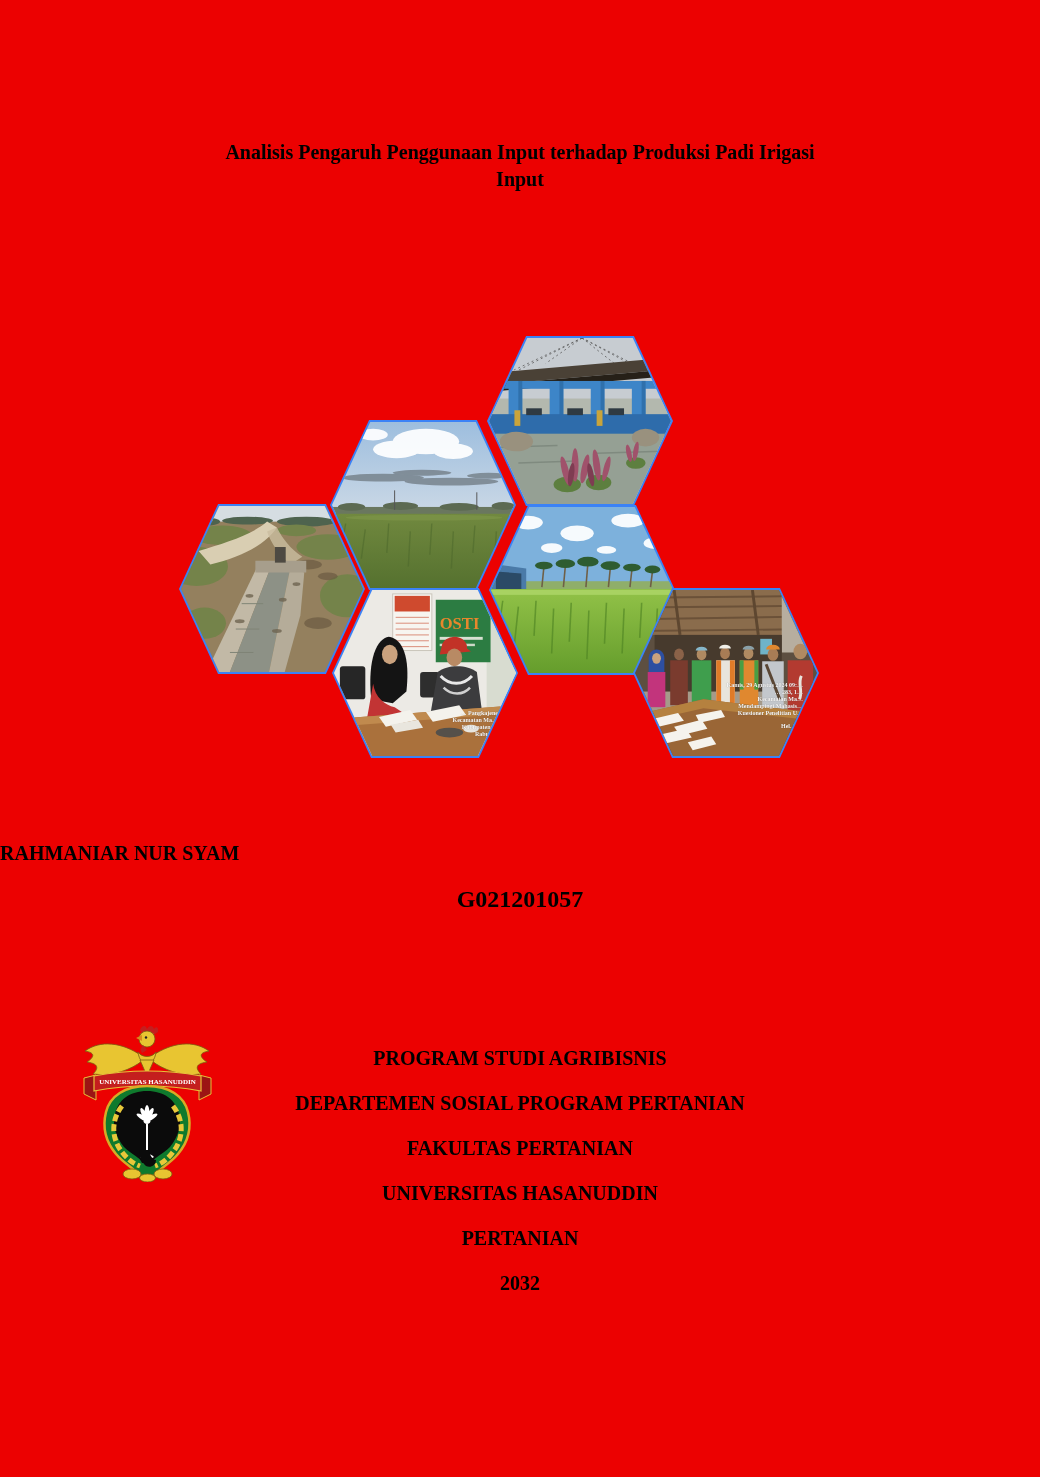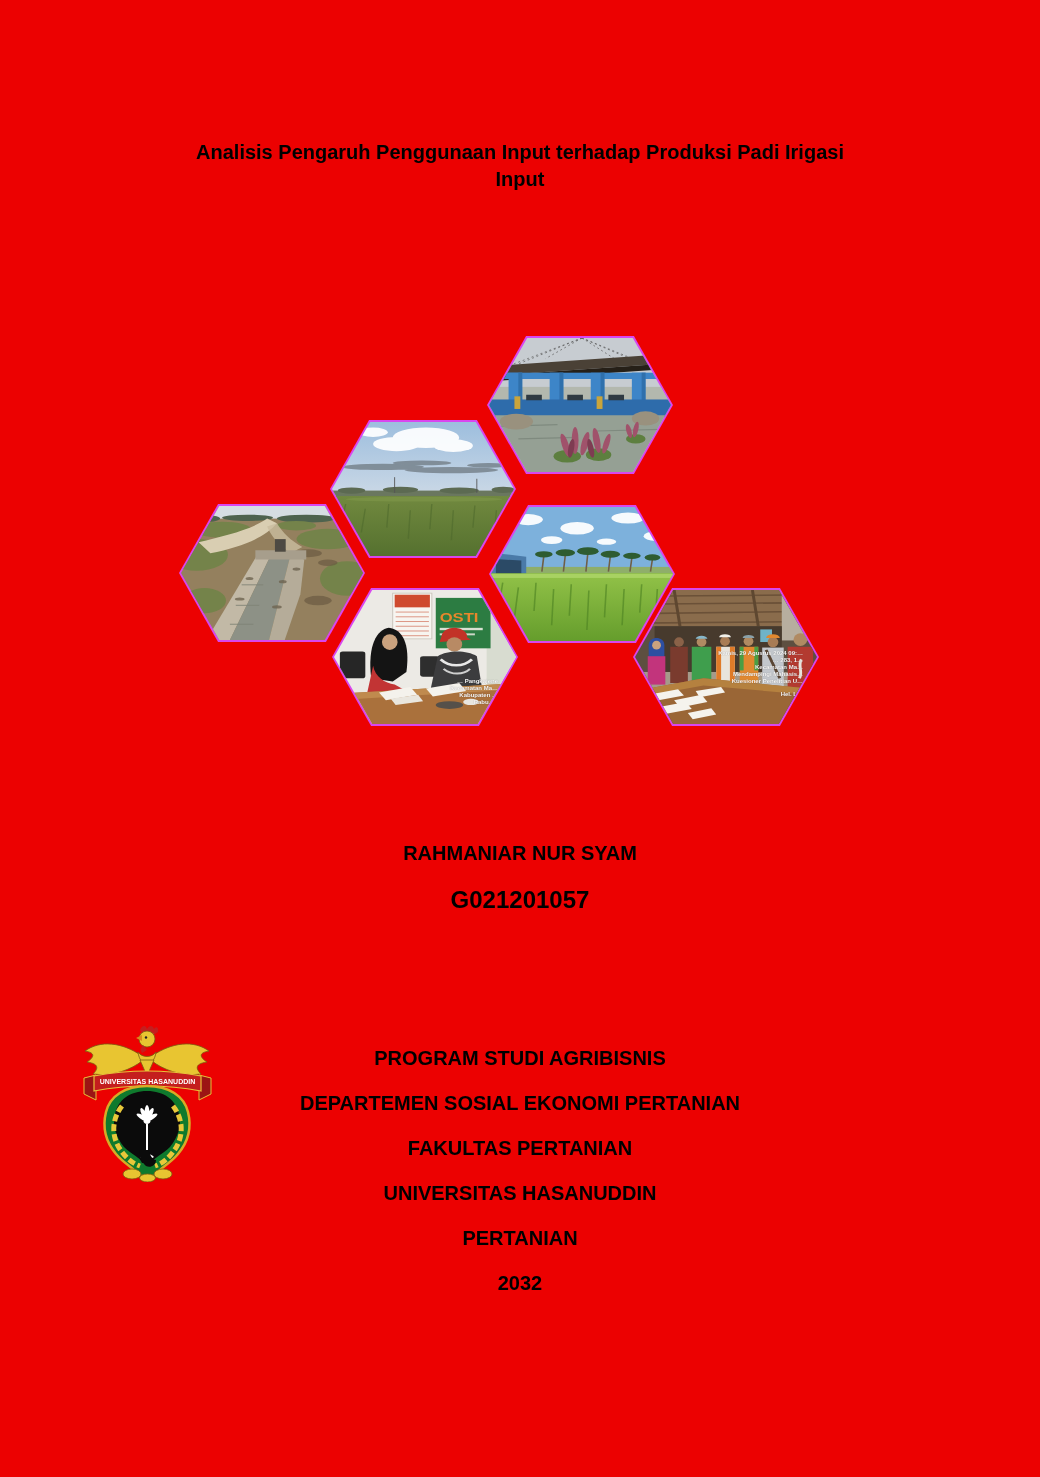--- a/index.html
+++ b/index.html
@@ -1,34 +1,34 @@
 <!DOCTYPE html>
 <html><head>
 <meta charset="utf-8">
 <style>
   html,body{margin:0;padding:0;background:#555;}
   .page{
     position:relative;width:1040px;height:1477px;overflow:hidden;
     background:#ec0101;
-    font-family:Liberation Sans, sans-serif;
+    font-family:Liberation Serif, serif;
   }
   
   .title{
     position:absolute;top:139px;left:0;width:100%;
     text-align:center;font-weight:bold;font-size:20px;line-height:27px;color:#000;
   }
-  .author-name{position:absolute;top:842px;left:0;width:100%;text-align:center;
+  .author-name{position:absolute;top:842px;left:0;width:100%;
     font-weight:bold;font-size:20px;color:#000;}
   .author-nim{position:absolute;top:886px;left:0;width:100%;text-align:center;
     font-weight:bold;font-size:24px;color:#000;}
   .institution{position:absolute;top:1024px;left:0;width:100%;text-align:center;color:#000;margin-top:24px;}
   .institution div{font-weight:bold;font-size:20px;line-height:21px;margin:0 0 24px 0;}
   
   .hex{
-    position:absolute;width:186px;height:138px;background:#d946ef;
+    position:absolute;width:186px;height:170px;background:#3b82f6;
     clip-path:polygon(21% 0%,79% 0%,100% 50%,79% 100%,21% 100%,0% 50%);
   }
   .hex-in{
     position:absolute;left:2px;top:2px;right:2px;bottom:2px;overflow:hidden;
     clip-path:polygon(21% 0%,79% 0%,100% 50%,79% 100%,21% 100%,0% 50%);
   }
   .hex-in svg{display:block;width:100%;height:100%;}
   .wm{
     position:absolute;color:rgba(255,255,255,.95);font-size:6px;line-height:7px;
     text-align:right;text-shadow:0 0 1px rgba(0,0,0,.45);font-weight:bold;
@@ -444,20 +444,20 @@
       <g fill="#e8c531" stroke="#7a5c10" stroke-width="0.8">
         <ellipse cx="52" cy="150" rx="9" ry="5"></ellipse>
         <ellipse cx="83" cy="150" rx="9" ry="5"></ellipse>
         <ellipse cx="67.5" cy="154" rx="8" ry="4"></ellipse>
       </g>
     </svg>
   </div>
 
   <div class="institution">
     <div>PROGRAM STUDI AGRIBISNIS</div>
-    <div>DEPARTEMEN SOSIAL EKONOMI PERTANIAN</div>
+    <div>DEPARTEMEN SOSIAL PROGRAM PERTANIAN</div>
     <div>FAKULTAS PERTANIAN</div>
     <div>UNIVERSITAS HASANUDDIN</div>
     <div>PERTANIAN</div>
     <div>2032</div>
   </div>
 
 </div>
 
 </body></html>

